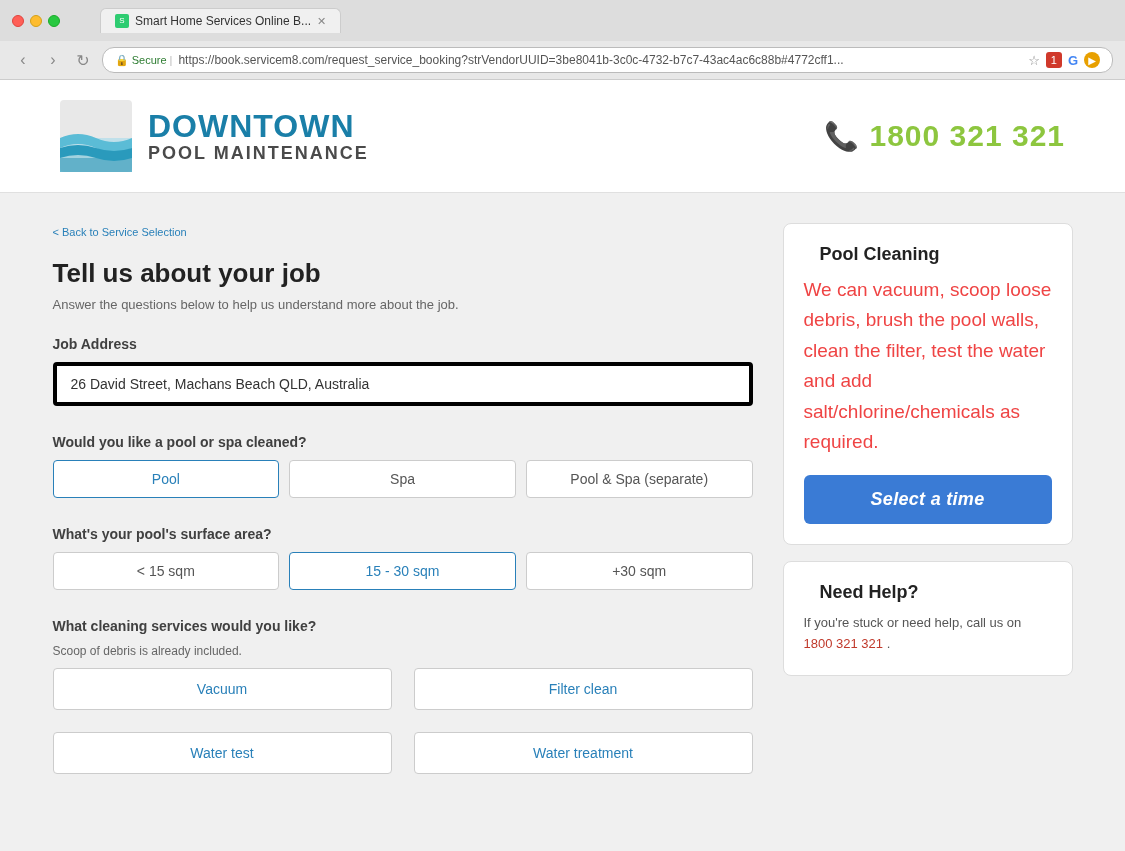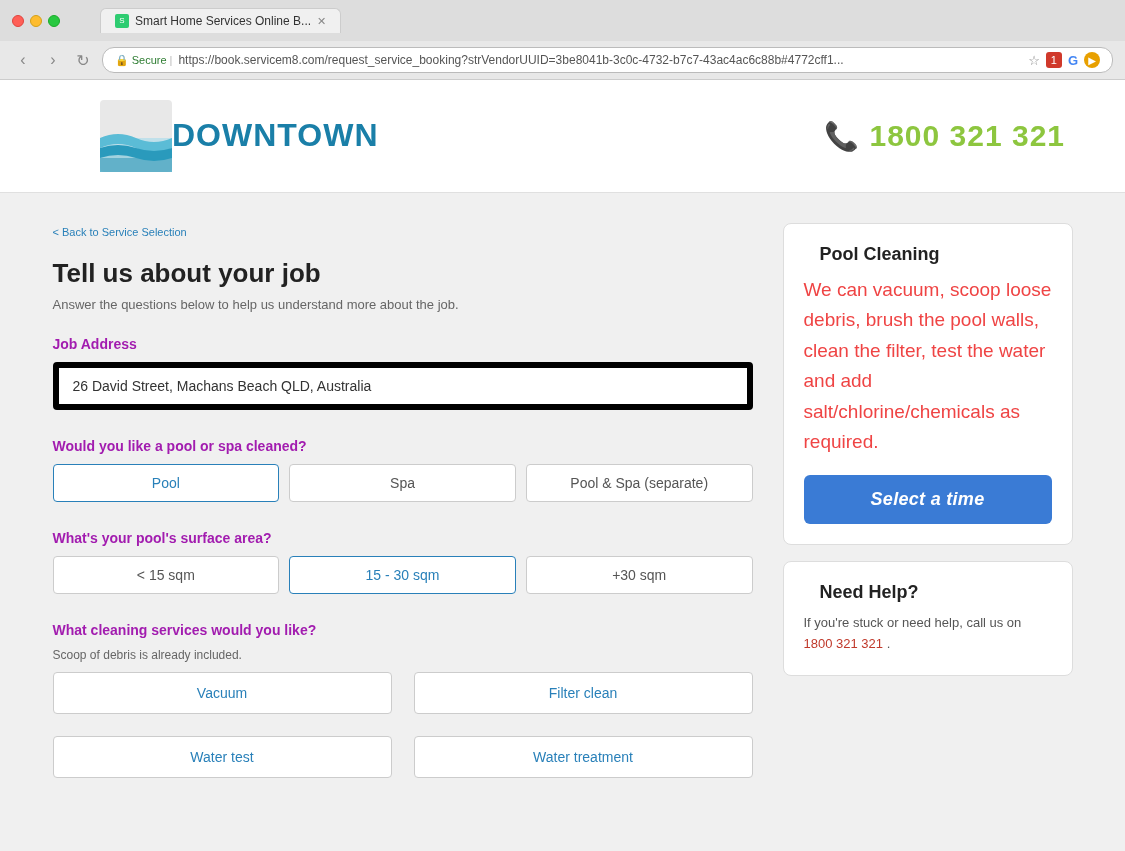--- a/index.html
+++ b/index.html
@@ -133,21 +133,21 @@
       background: white;
       padding: 20px 60px;
       display: flex;
       align-items: center;
       justify-content: space-between;
       border-bottom: 1px solid #e0e0e0;
     }
     .logo-area {
       display: flex;
       align-items: center;
-      margin-left: 40px;
+      gap: 16px;
     }
     .logo-text {
       line-height: 1.1;
     }
     .logo-name {
       font-size: 32px;
       font-weight: 800;
       color: #1a7fa8;
       letter-spacing: 1px;
     }
@@ -207,36 +207,36 @@
       color: #666;
       margin-bottom: 24px;
     }
 
     .form-section {
       margin-bottom: 28px;
     }
     .form-label {
       font-size: 14px;
       font-weight: 600;
-      color: #a21caf;
+      color: #404040;
       margin-bottom: 10px;
       display: block;
     }
     .form-sublabel {
       font-size: 12px;
       color: #666;
       margin-bottom: 10px;
       display: block;
       font-weight: normal;
     }
 
     .address-input {
       width: 100%;
       padding: 10px 14px;
-      border: 6px solid #000000;
+      border: 4px solid #000000;
       border-radius: 4px;
       font-size: 14px;
       color: #333;
       background: white;
     }
 
     .option-group {
       display: flex;
       gap: 10px;
       flex-wrap: wrap;
@@ -383,20 +383,21 @@
       <svg class="logo-pool-svg" viewBox="0 0 72 72" xmlns="http://www.w3.org/2000/svg">
         <rect width="72" height="72" fill="#e8e8e8" rx="4"></rect>
         <rect x="0" y="38" width="72" height="10" fill="#c0e0ea"></rect>
         <path d="M0,38 Q18,30 36,38 Q54,46 72,38 L72,48 Q54,56 36,48 Q18,40 0,48 Z" fill="#5bbcd6"></path>
         <rect x="0" y="48" width="72" height="10" fill="#5bbcd6" opacity="0.5"></rect>
         <path d="M0,48 Q18,42 36,48 Q54,54 72,48 L72,58 Q54,64 36,58 Q18,52 0,58 Z" fill="#2a9abc"></path>
         <rect x="0" y="58" width="72" height="14" fill="#2a9abc" opacity="0.7"></rect>
       </svg>
       <div class="logo-text">
         <div class="logo-name">DOWNTOWN</div>
+        <div class="logo-sub">POOL MAINTENANCE</div>
       </div>
     </div>
     <div class="phone-area">
       <span class="phone-icon">📞</span>
       <span class="phone-number">1800 321 321</span>
     </div>
   </div>
 
   <div class="main-content">
 

